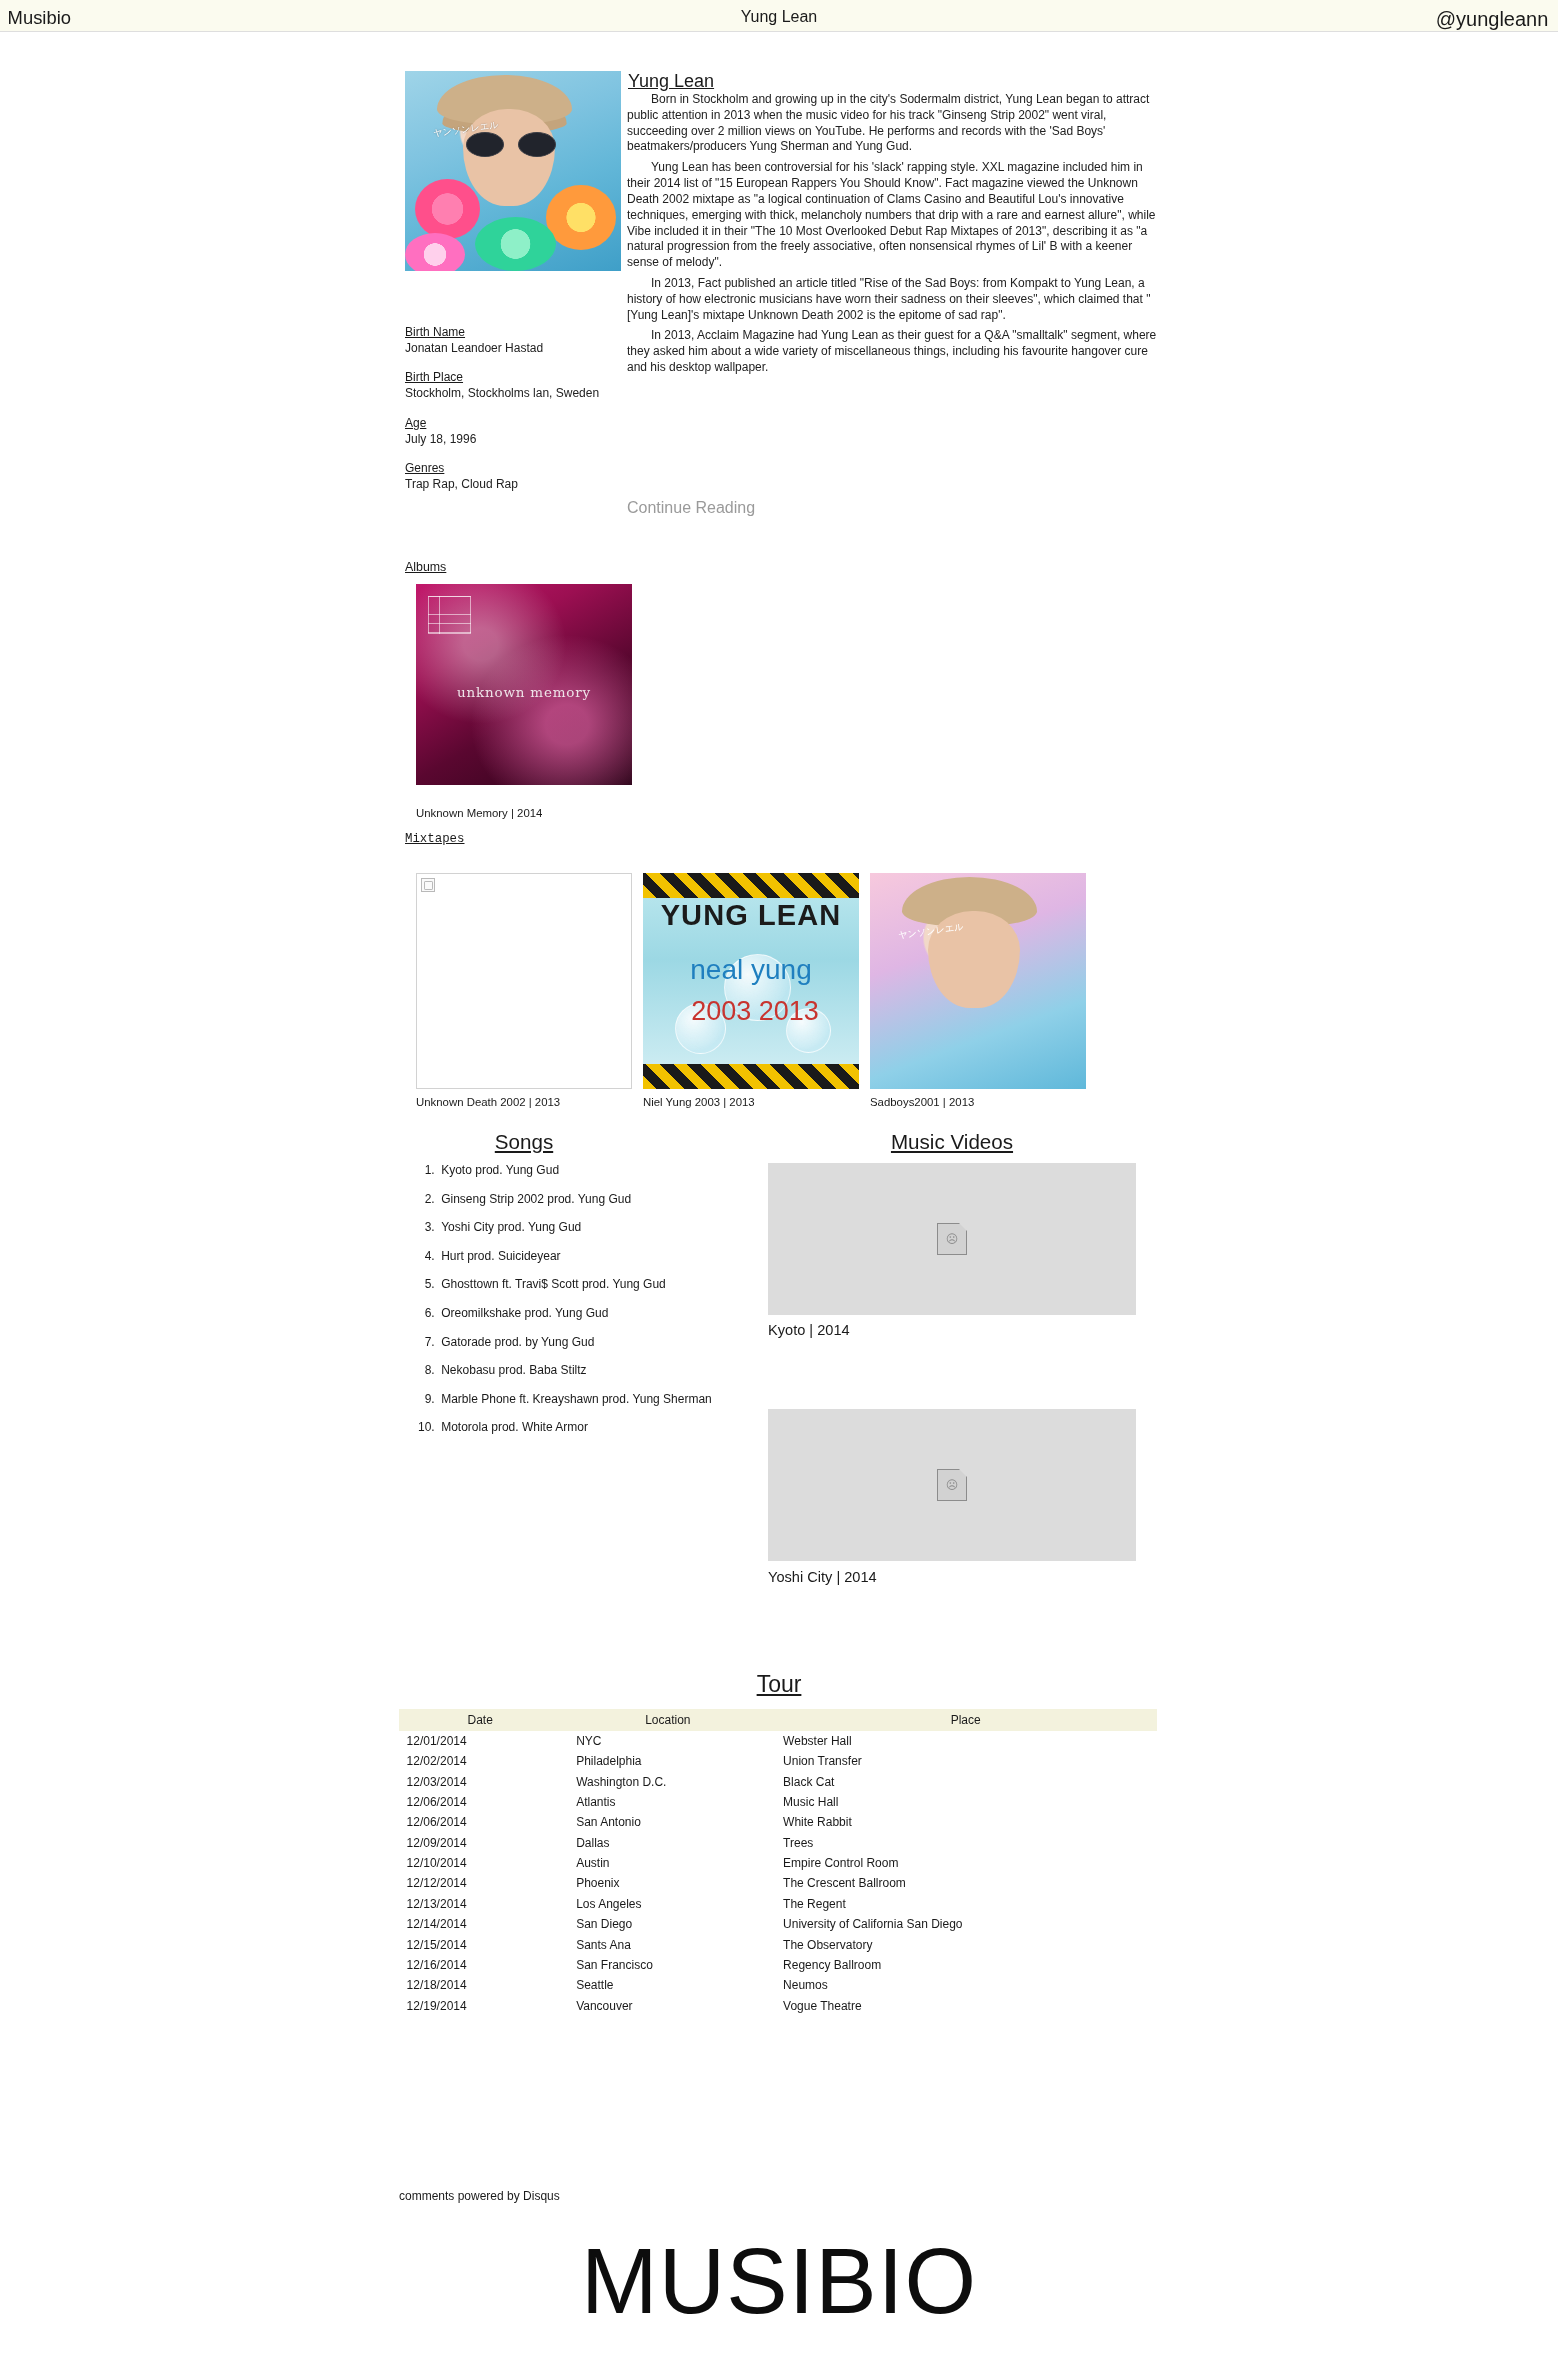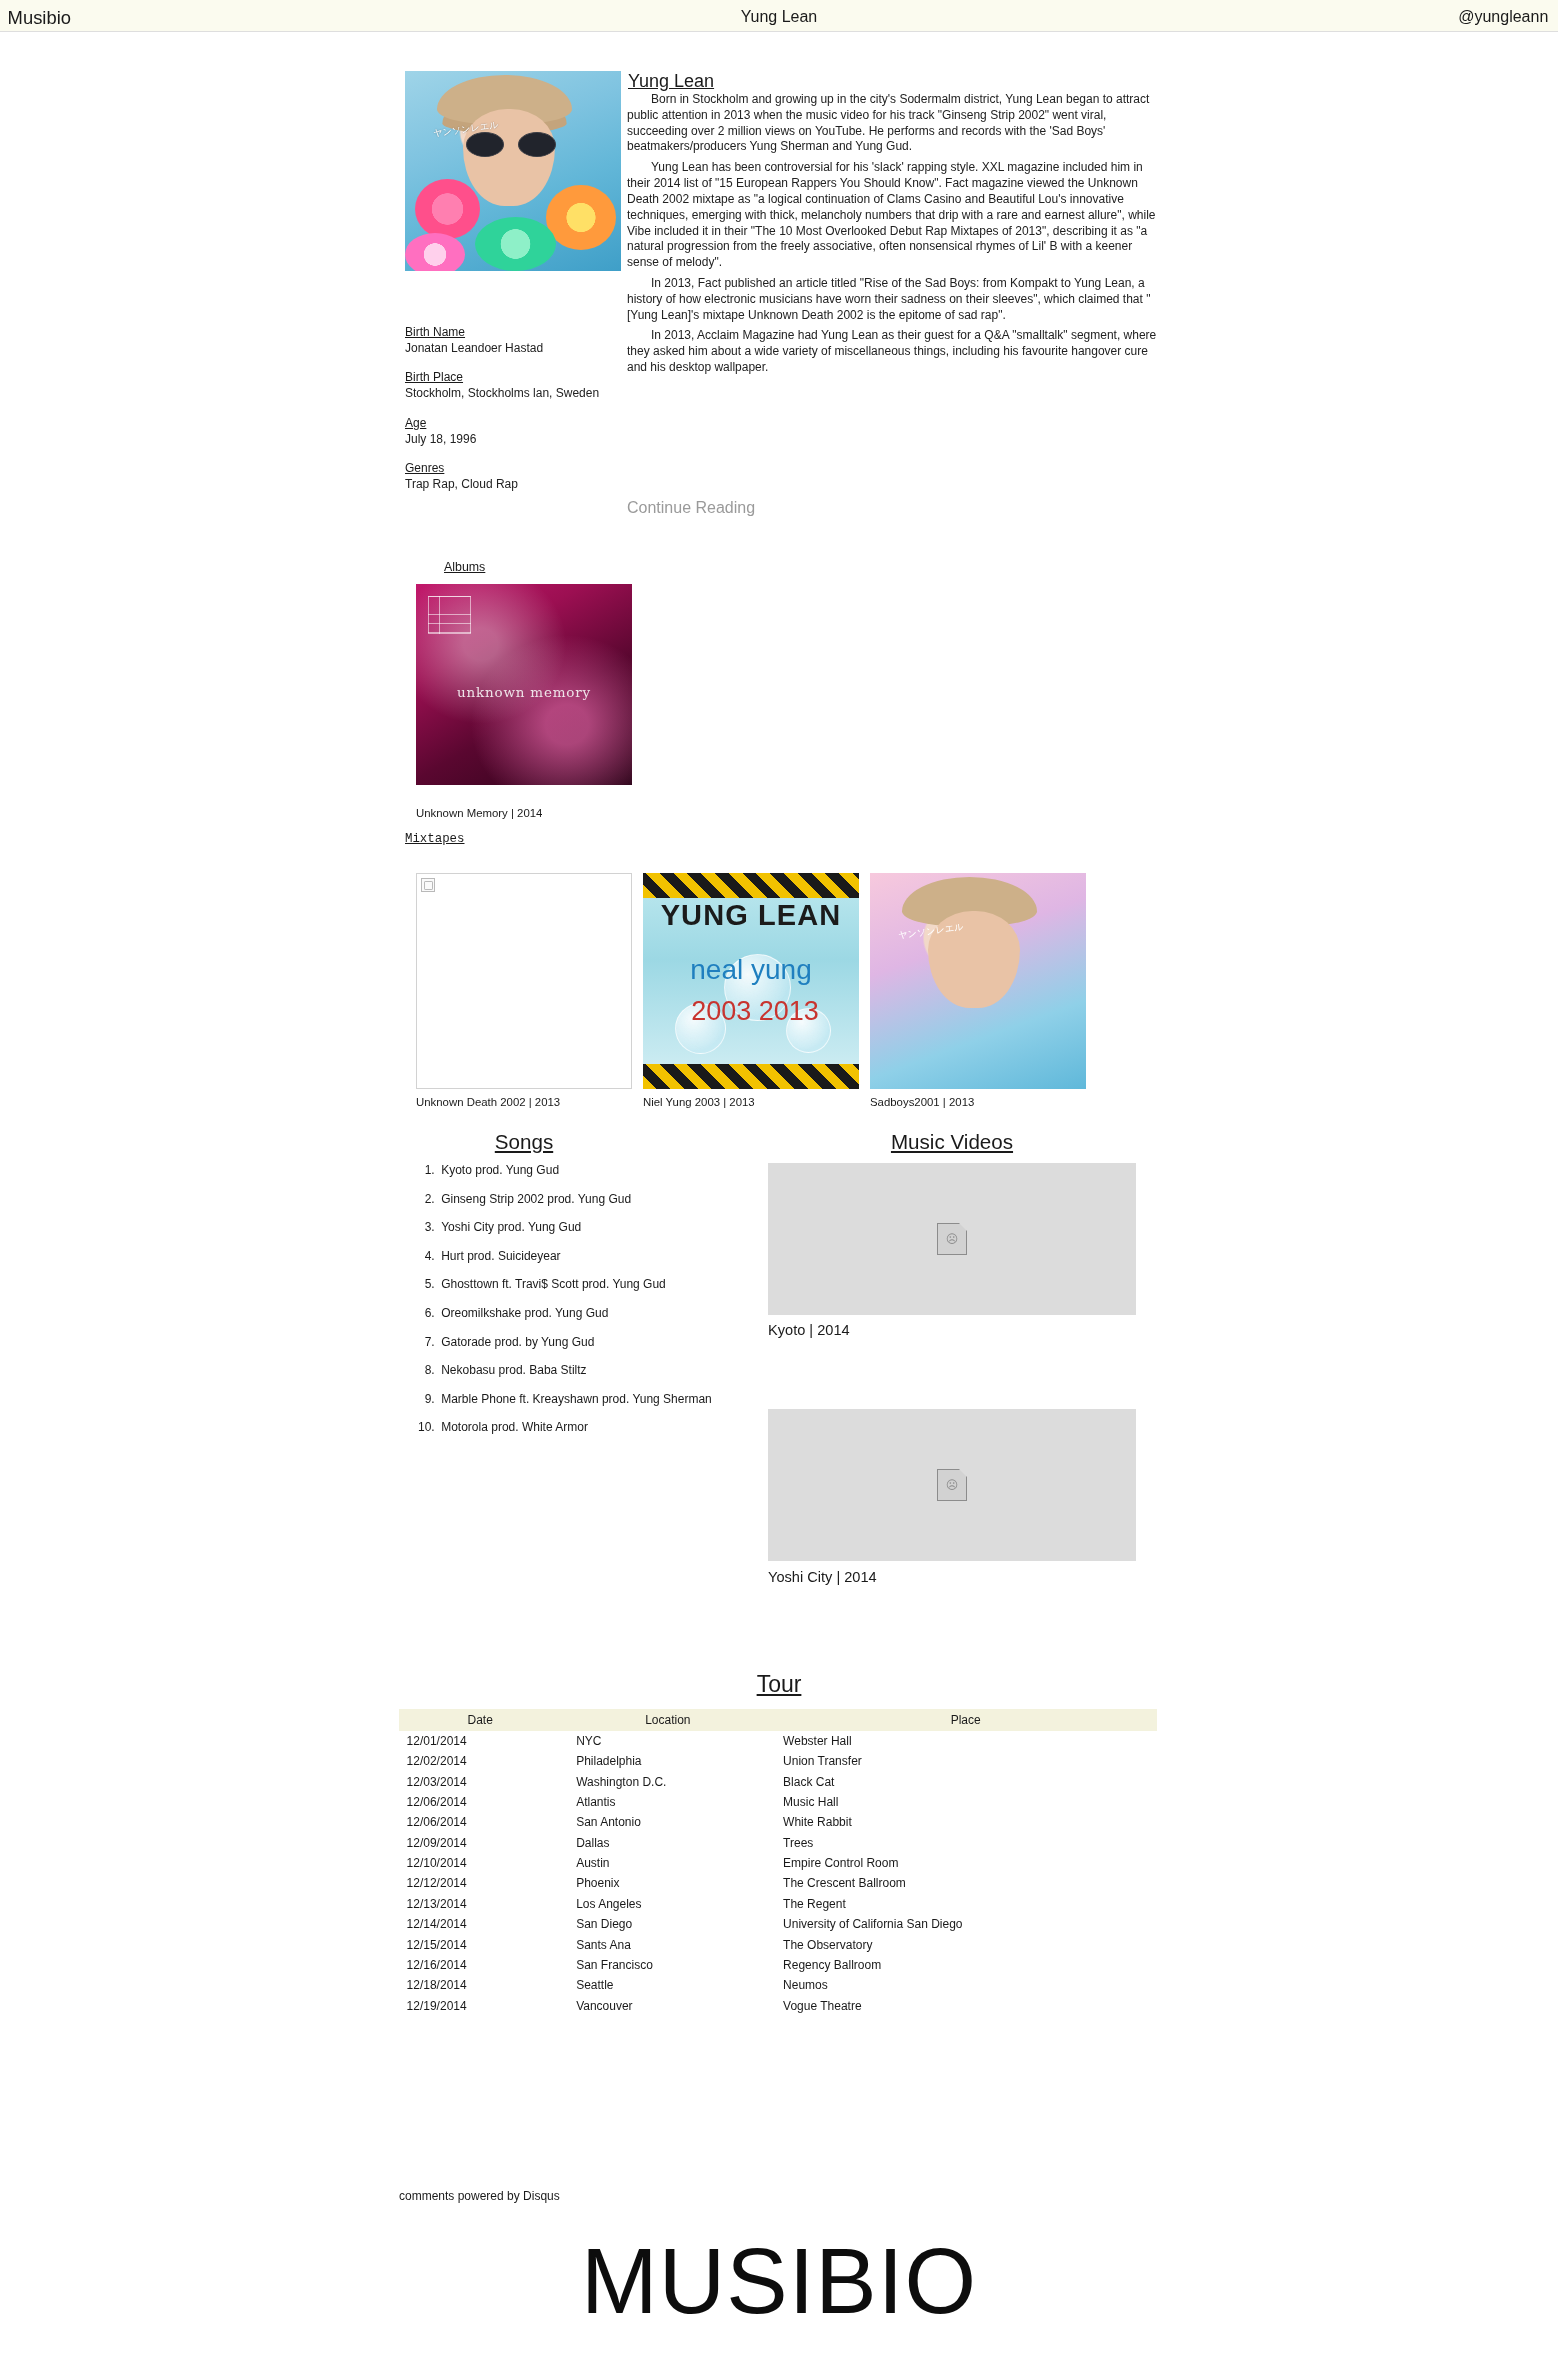--- a/index.html
+++ b/index.html
@@ -39,21 +39,21 @@
     left: 0; right: 0;
     top: 8px;
     text-align: center;
     font-size: 16px;
     color: #1a1a1a;
   }
   .topbar .handle {
     position: absolute;
     right: 9.7px;
     top: 8px;
-    font-size: 16px;
+    font-size: 20px;
     color: #1a1a1a;
   }
 
   
   .content {
     position: relative;
     width: 1558px;
   }
 
   
@@ -170,21 +170,21 @@
     margin-top: 2.2px;
   }
 
   
   .section-label {
     position: absolute;
     font-size: 12.4px;
     text-decoration: underline;
     color: #1a1a1a;
   }
-  .albums-label { left: 405px; top: 528px; margin-left: 39px; }
+  .albums-label { left: 405px; top: 528px; }
   .mixtapes-label { left: 405px; top: 800px; font-family: Liberation Mono, monospace; }
 
   .cover {
     position: absolute;
     border: 0.5px solid #cfcfcf;
     background: #fff;
     box-sizing: border-box;
   }
   .cover-caption {
     position: absolute;

